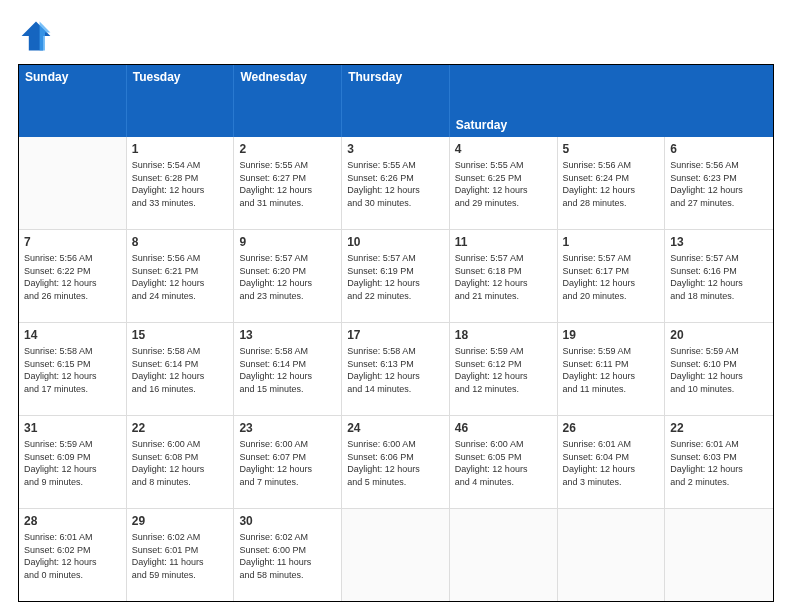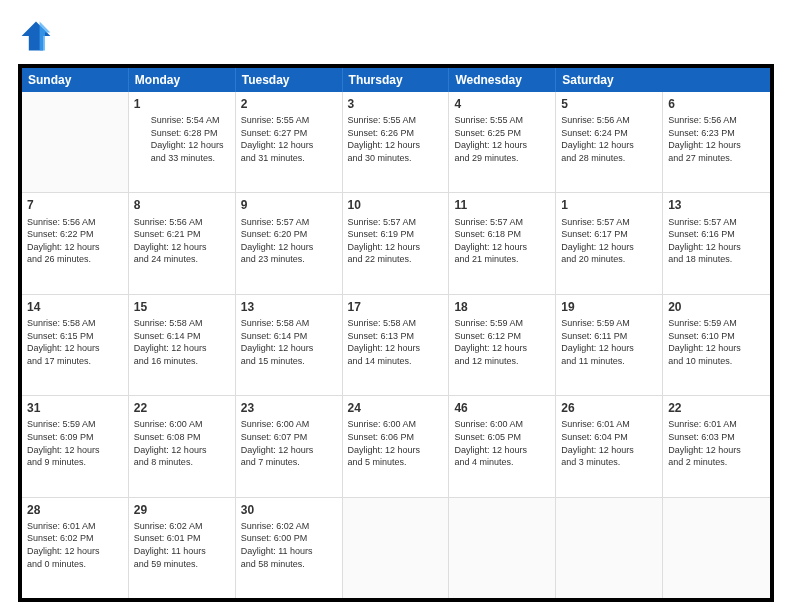--- a/index.html
+++ b/index.html
@@ -50,36 +50,36 @@
       color: #333;
     }
     .location {
       font-size: 14px;
       color: #555;
     }
     .calendar {
       flex: 1;
       display: flex;
       flex-direction: column;
-      border: 4px solid #000000;
+      border: 1px solid #000000;
     }
     .cal-header {
       display: grid;
       grid-template-columns: repeat(7, 1fr);
       background: #1565c0;
     }
     .cal-header-cell {
       color: #fff;
       font-size: 12px;
       font-weight: bold;
       padding: 5px 6px;
       text-align: left;
       border-right: 1px solid #2979d0;
     }
-    .cal-header-cell:last-child { border-right: none; }
+    .cal-header-cell:last-child { border-right: none; margin-top: 48px; }
     .cal-body {
       flex: 1;
       display: flex;
       flex-direction: column;
     }
     .cal-row {
       display: grid;
       grid-template-columns: repeat(7, 1fr);
       flex: 1;
       border-top: 1px solid #ddd;
@@ -125,32 +125,31 @@
     </div>
     <div class="title-block">
       <div class="month-title"></div>
       <div class="location"></div>
     </div>
   </div>
 
   <div class="calendar">
     <div class="cal-header">
     <div class="cal-header-cell">Sunday</div>
-        <div class="cal-header-cell">Monday</div>
         <div class="cal-header-cell">Tuesday</div>
+        <div class="cal-header-cell">Wednesday</div>
         <div class="cal-header-cell">Thursday</div>
-        <div class="cal-header-cell">Wednesday</div>
         <div class="cal-header-cell">Saturday</div>
       </div>
     <div class="cal-body">
     <div class="cal-row">
           <div class="cal-cell empty"></div>
           <div class="cal-cell">
             <span class="day-num">1</span>
-            <div class="cell-info" style="white-space: pre-line; margin-left: 17px;">Sunrise: 5:54 AM
+            <div class="cell-info" style="white-space: pre-line;">Sunrise: 5:54 AM
 Sunset: 6:28 PM
 Daylight: 12 hours
 and 33 minutes.</div>
           </div>
           <div class="cal-cell">
             <span class="day-num">2</span>
             <div class="cell-info" style="white-space: pre-line;">Sunrise: 5:55 AM
 Sunset: 6:27 PM
 Daylight: 12 hours
 and 31 minutes.</div>

